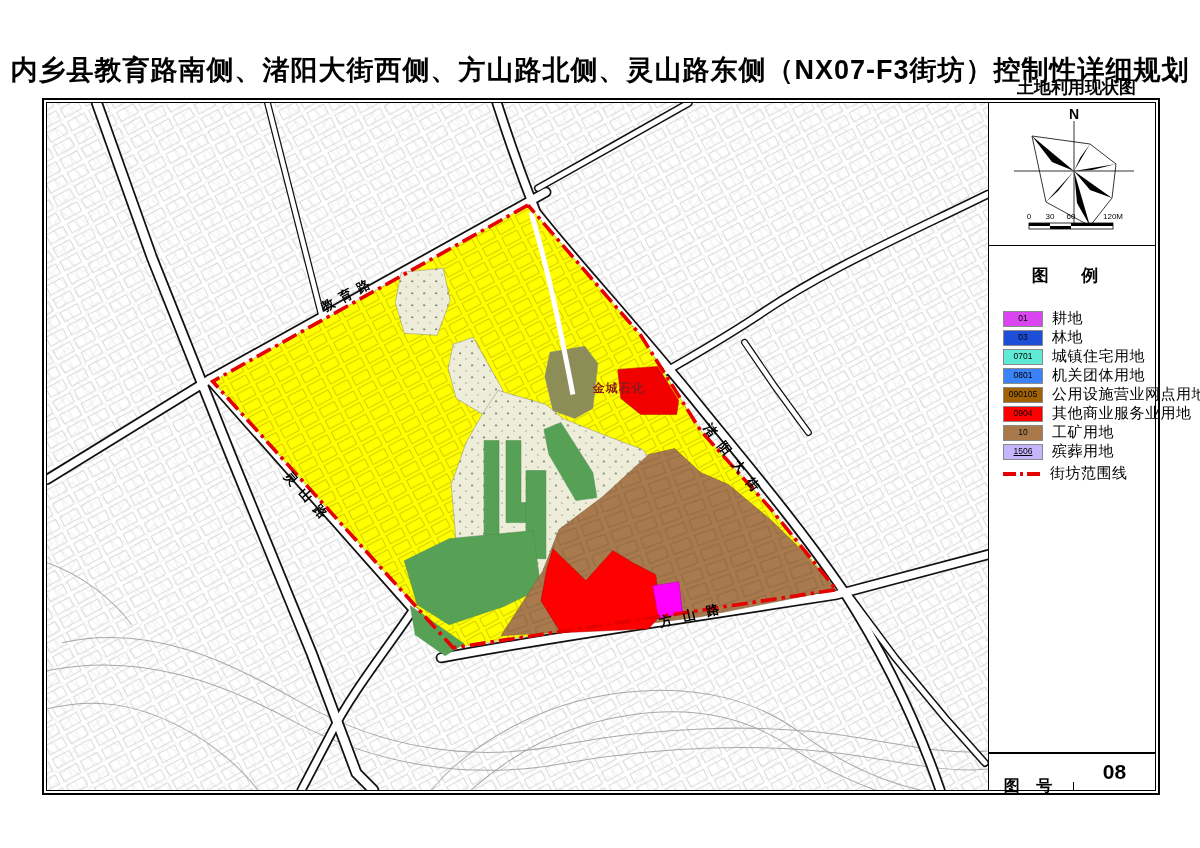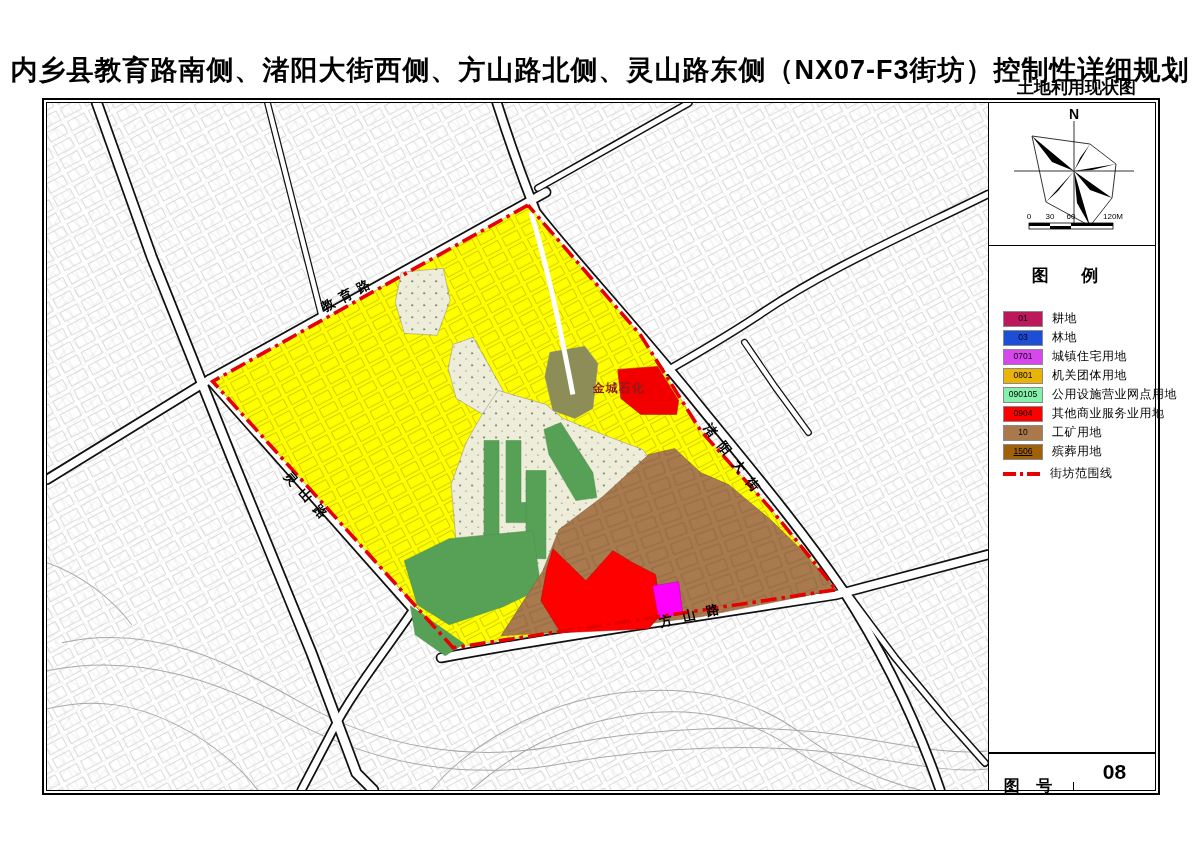--- a/index.html
+++ b/index.html
@@ -12,24 +12,24 @@
   .map-inner{position:absolute;inset:2px;border:1px solid #000;}
   .map-svg{position:absolute;left:0;top:0;height:100%;width:calc(100% - 167px);}
   .panel{position:absolute;right:0;top:0;bottom:0;width:166px;border-left:1px solid #000;background:#fff;
          display:flex;flex-direction:column;}
   .panel-compass{height:142px;border-bottom:1px solid #000;position:relative;}
   .panel-legend{flex:1;padding:10px 0 0 14px;position:relative;}
   .legend-title{font-size:17px;font-weight:bold;letter-spacing:14px;text-align:center;margin:8px 14px 22px 0;}
   .legend-row{display:flex;align-items:center;height:19px;margin-bottom:0px;}
   .swatch{width:38px;height:14px;border:1px solid #8a8a8a;display:flex;align-items:center;justify-content:center;
           font-size:8.5px;line-height:1;color:#000;flex:0 0 auto;}
-  .legend-label{font-size:12px;margin-left:9px;white-space:nowrap;letter-spacing:0.5px;}
-  .sw-0{background:#be185d;} .sw-1{background:#1d4ed8;} .sw-2{background:#d946ef;}
-  .sw-3{background:#eab308;} .sw-4{background:#86efac;} .sw-5{background:#FF0000;}
-  .sw-6{background:#A9794C;} .sw-7{background:#a16207;text-decoration:underline;}
+  .legend-label{font-size:15px;margin-left:9px;white-space:nowrap;letter-spacing:0.5px;}
+  .sw-0{background:#d946ef;} .sw-1{background:#1d4ed8;} .sw-2{background:#5eead4;}
+  .sw-3{background:#3b82f6;} .sw-4{background:#a16207;} .sw-5{background:#FF0000;}
+  .sw-6{background:#A9794C;} .sw-7{background:#c4b5fd;text-decoration:underline;}
   .boundary-line-sample{width:38px;height:4px;flex:0 0 auto;
      background:repeating-linear-gradient(90deg,#E60000 0 13px,#fff 13px 17px,#E60000 17px 20px,#fff 20px 24px);}
   .panel-fig{height:36px;border-top:2px solid #000;display:flex;}
   .fig-label{width:84px;border-right:1px solid #000;display:flex;align-items:center;justify-content:center;
              font-size:16px;font-weight:bold;letter-spacing:6px;margin-top:28px;}
   .fig-value{flex:1;display:flex;align-items:center;justify-content:center;font-size:21px;font-weight:bold;}
   svg text{font-family:"Liberation Sans","DejaVu Sans",sans-serif;}
 </style>
 </head>
 <body>

